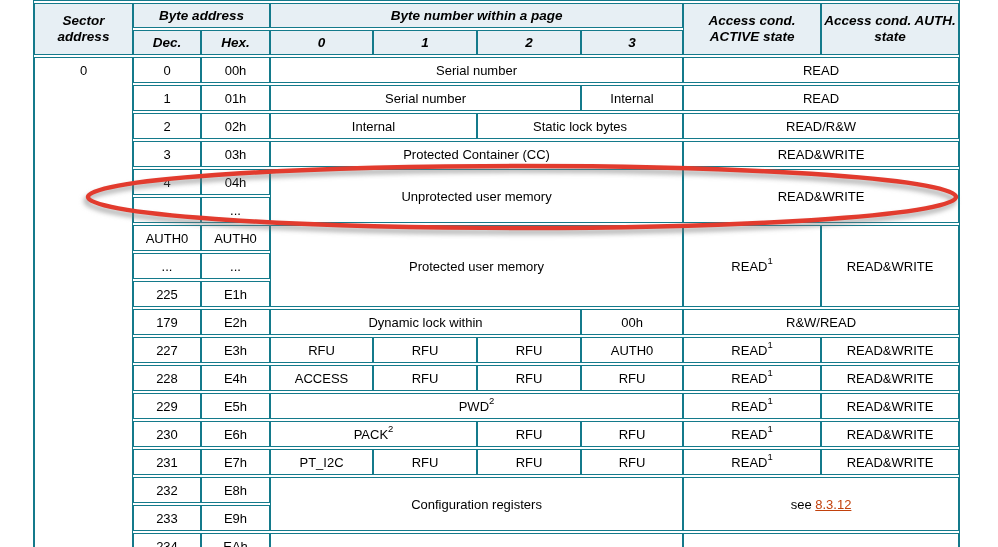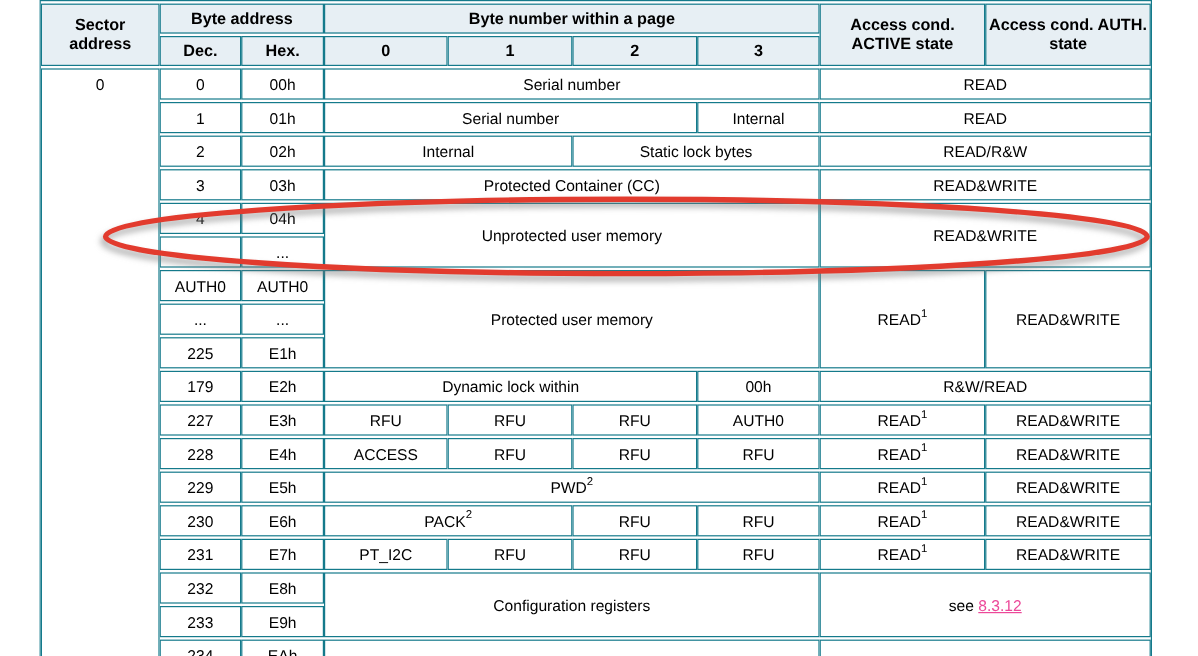--- a/index.html
+++ b/index.html
@@ -40,35 +40,36 @@
     overflow: hidden;
     white-space: nowrap;
   }
   .memtable th {
     background: #e7eff4;
     font-weight: bold;
     font-size: 13.5px;
     line-height: 1.18;
     height: 23px;
     white-space: normal;
+    font-style: italic;
   }
   .memtable th.acc { padding: 0 0; }
   .memtable th.sector-h { padding: 0 14px; }
   .memtable td.sector {
     vertical-align: top;
     padding-top: 5px;
   }
   .memtable sup {
     font-size: 9.5px;
     position: relative;
     top: -1px;
     line-height: 0;
   }
   .memtable a {
-    color: #ec4899;
+    color: #c2410c;
     text-decoration: underline;
     cursor: pointer;
   }
   svg.highlight-overlay {
     position: absolute;
     left: 0;
     top: 0;
     pointer-events: none;
   }
   svg.highlight-overlay ellipse {

